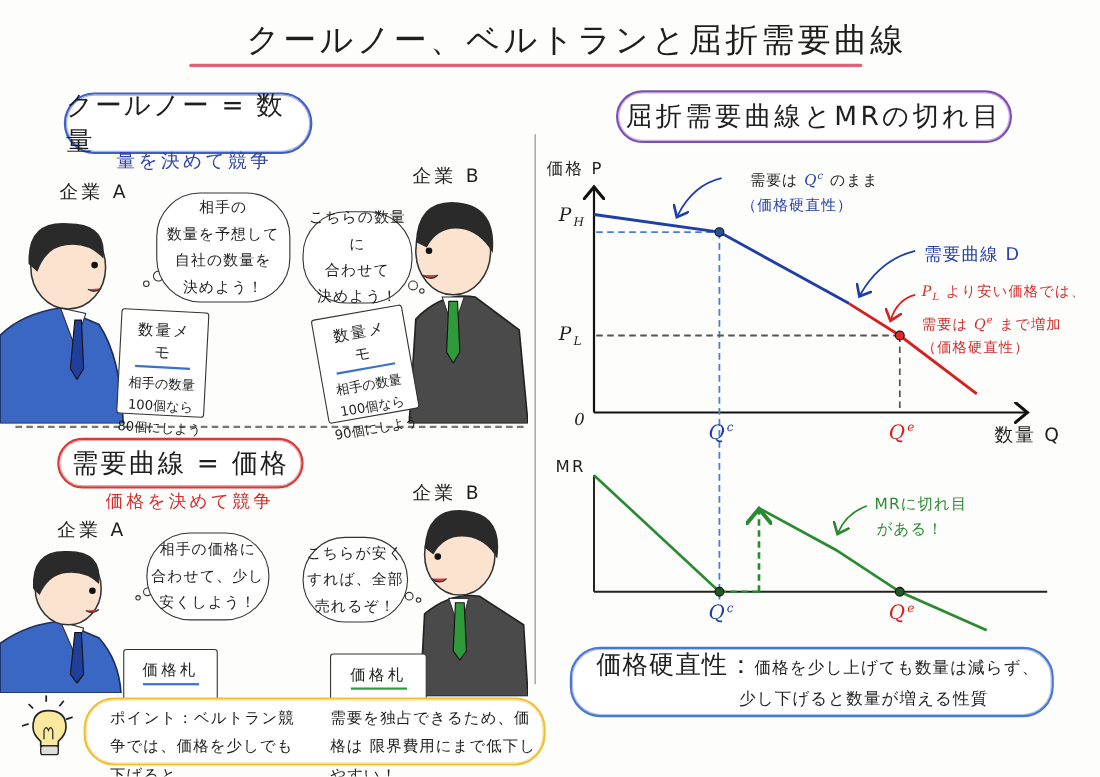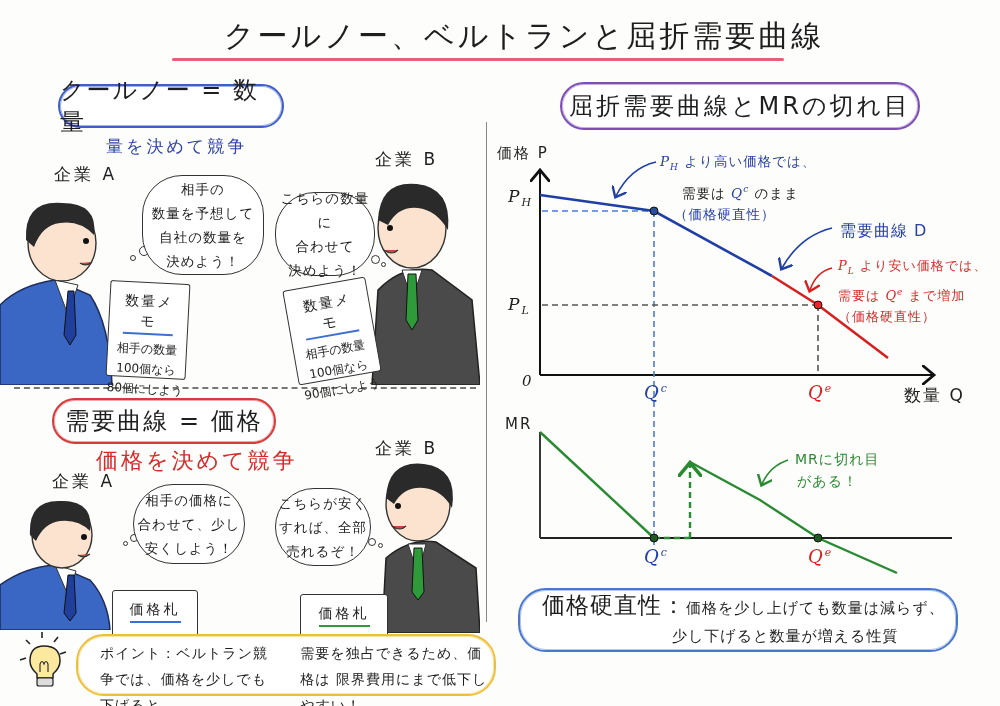--- a/index.html
+++ b/index.html
@@ -9,21 +9,21 @@
   .title { left: 0; width: 1000px; top: 16px; text-align: center; font-size: 30px; letter-spacing: 3px; font-weight: normal; padding-left: 48px; }
   .title-underline { left: 172px; top: 58px; width: 612px; height: 3px; background: #e0445e; border-radius: 2px; opacity: .85; }
   .cloud { border-radius: 28px; background: #fff; display: flex; align-items: center; justify-content: center; }
   .cloud-blue { border: 2px solid #3f5fc4; box-shadow: 0 0 0 1px #9fb2ea inset; }
   .cloud-red { border: 2px solid #d63a3a; box-shadow: 0 0 0 1px #f1a7a7 inset; }
   .cloud-purple { border: 2px solid #7d4fb5; box-shadow: 0 0 0 1px #c7b0e6 inset; }
   .cloud-yellow { border: 2px solid #f0bf3a; box-shadow: 0 0 0 1px #fae4a2 inset; }
   .cloud-sky { border: 2px solid #4a78cf; box-shadow: 0 0 0 1px #b1c7ef inset; }
   .h2 { font-size: 24px; letter-spacing: 2px; }
   .sub-blue { color: #2f43a8; font-size: 17px; letter-spacing: 3px; }
-  .sub-red { color: #d52b2b; font-size: 22px; letter-spacing: 3px; }
+  .sub-red { color: #d52b2b; font-size: 16px; letter-spacing: 3px; }
   .label { font-size: 17px; letter-spacing: 3px; }
   .thought { background: #fff; border: 1.6px solid #333; border-radius: 40px; text-align: center; font-size: 13.5px; line-height: 24px; letter-spacing: 1px; display: flex; flex-direction: column; justify-content: center; }
   .thought-dot { border: 1.4px solid #333; border-radius: 50%; background: #fff; }
   .memo { background: #fff; border: 1.6px solid #333; border-radius: 3px; text-align: center; font-size: 12px; line-height: 20px; }
   .memo .memo-title { font-size: 14px; letter-spacing: 2px; border-bottom: 2px solid #3d6ed1; margin: 8px 14px 4px; padding-bottom: 2px; }
   .tag { background: #fff; border: 1.8px solid #333; border-radius: 3px; text-align: center; margin-top: 28px; }
   .tag .tag-title { font-size: 14px; letter-spacing: 3px; margin: 10px auto 4px; display: inline-block; padding-bottom: 2px; }
   .tag .tag-price { font-size: 20px; margin-top: 4px; }
   .divider-h { left: 14px; top: 387px; width: 462px; border-top: 2px dashed #777; }
   .divider-v { left: 486px; top: 122px; height: 500px; border-left: 1.5px solid #888; }
@@ -39,21 +39,21 @@
 </style>
 </head>
 <body>
 
 <div class="abs title">クールノー、ベルトランと屈折需要曲線</div>
 <div class="abs title-underline"></div>
 
 <div class="abs divider-h"></div>
 <div class="abs divider-v"></div>
 
-<div class="abs cloud cloud-blue" style="left:58px;top:84px;width:226px;height:44px;">
+<div class="abs cloud cloud-blue" style="left:58px;top:84px;width:226px;height:56px;">
   <span class="h2">クールノー = 数量</span>
 </div>
 <div class="abs sub-blue" style="left:106px;top:135px;">量を決めて競争</div>
 
 <div class="abs label" style="left:54px;top:163px;">企業 A</div>
 <div class="abs label" style="left:375px;top:148px;">企業 B</div>
 
 <svg class="abs" style="left:0;top:185px;" width="120" height="200">
   <path d="M0 200 L0 120 Q20 100 55 95 L90 110 Q110 140 112 200 Z" fill="#3a66c4" stroke="#1f2d5a" stroke-width="1.5"></path>
   <path d="M55 95 L68 130 L78 100 Z" fill="#fff" stroke="#333"></path>
@@ -226,21 +226,20 @@
 <div class="abs axis-lbl" style="left:522px;top:372px;"><i class="it">0</i></div>
 <div class="abs axis-lbl" style="left:508px;top:186px;font-size:17px;"><i class="it">P</i><sub style="font-size:11px;"><i class="it">H</i></sub></div>
 <div class="abs axis-lbl" style="left:508px;top:294px;font-size:17px;"><i class="it">P</i><sub style="font-size:11px;"><i class="it">L</i></sub></div>
 <div class="abs axis-lbl" style="left:644px;top:382px;color:#1f3fa6;font-size:18px;"><i class="it">Q</i><sup style="font-size:11px;"><i class="it">c</i></sup></div>
 <div class="abs axis-lbl" style="left:808px;top:382px;color:#d62020;font-size:18px;"><i class="it">Q</i><sup style="font-size:11px;"><i class="it">e</i></sup></div>
 <div class="abs axis-lbl" style="left:505px;top:415px;">MR</div>
 <div class="abs axis-lbl" style="left:644px;top:546px;color:#1f3fa6;font-size:18px;"><i class="it">Q</i><sup style="font-size:11px;"><i class="it">c</i></sup></div>
 <div class="abs axis-lbl" style="left:808px;top:546px;color:#d62020;font-size:18px;"><i class="it">Q</i><sup style="font-size:11px;"><i class="it">e</i></sup></div>
 
 <div class="abs ann ann-blue" style="left:660px;top:150px;">
-  <div><i class="it">P</i><sub style="font-size:9px;"><i class="it">H</i></sub><span> より高い価格では、</span></div>
   <div style="color:#222;padding-left:22px;"><span>需要は </span><i class="it ann-blue">Q</i><sup style="font-size:9px;" class="ann-blue"><i class="it">c</i></sup><span> のまま</span></div>
   <div style="padding-left:14px;">（価格硬直性）</div>
 </div>
 <div class="abs ann ann-blue" style="left:840px;top:220px;font-size:16px;">需要曲線 D</div>
 <div class="abs ann ann-red" style="left:838px;top:255px;font-size:13px;line-height:21px;">
   <div><i class="it">P</i><sub style="font-size:9px;"><i class="it">L</i></sub><span> より安い価格では、</span></div>
   <div><span>需要は </span><i class="it">Q</i><sup style="font-size:9px;"><i class="it">e</i></sup><span> まで増加</span></div>
   <div>（価格硬直性）</div>
 </div>
 <div class="abs ann ann-green" style="left:795px;top:448px;font-size:14px;">

